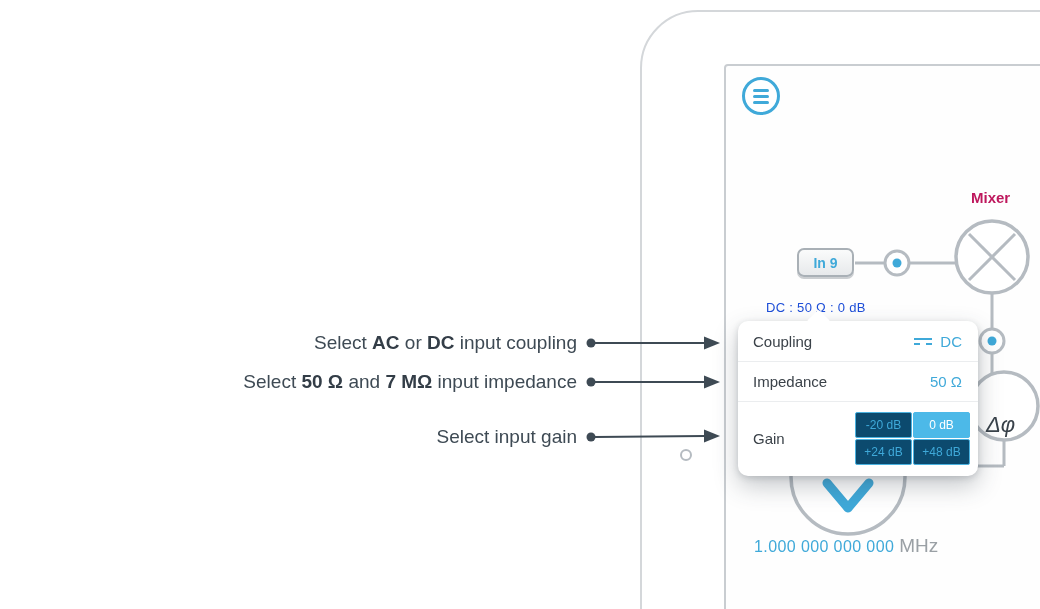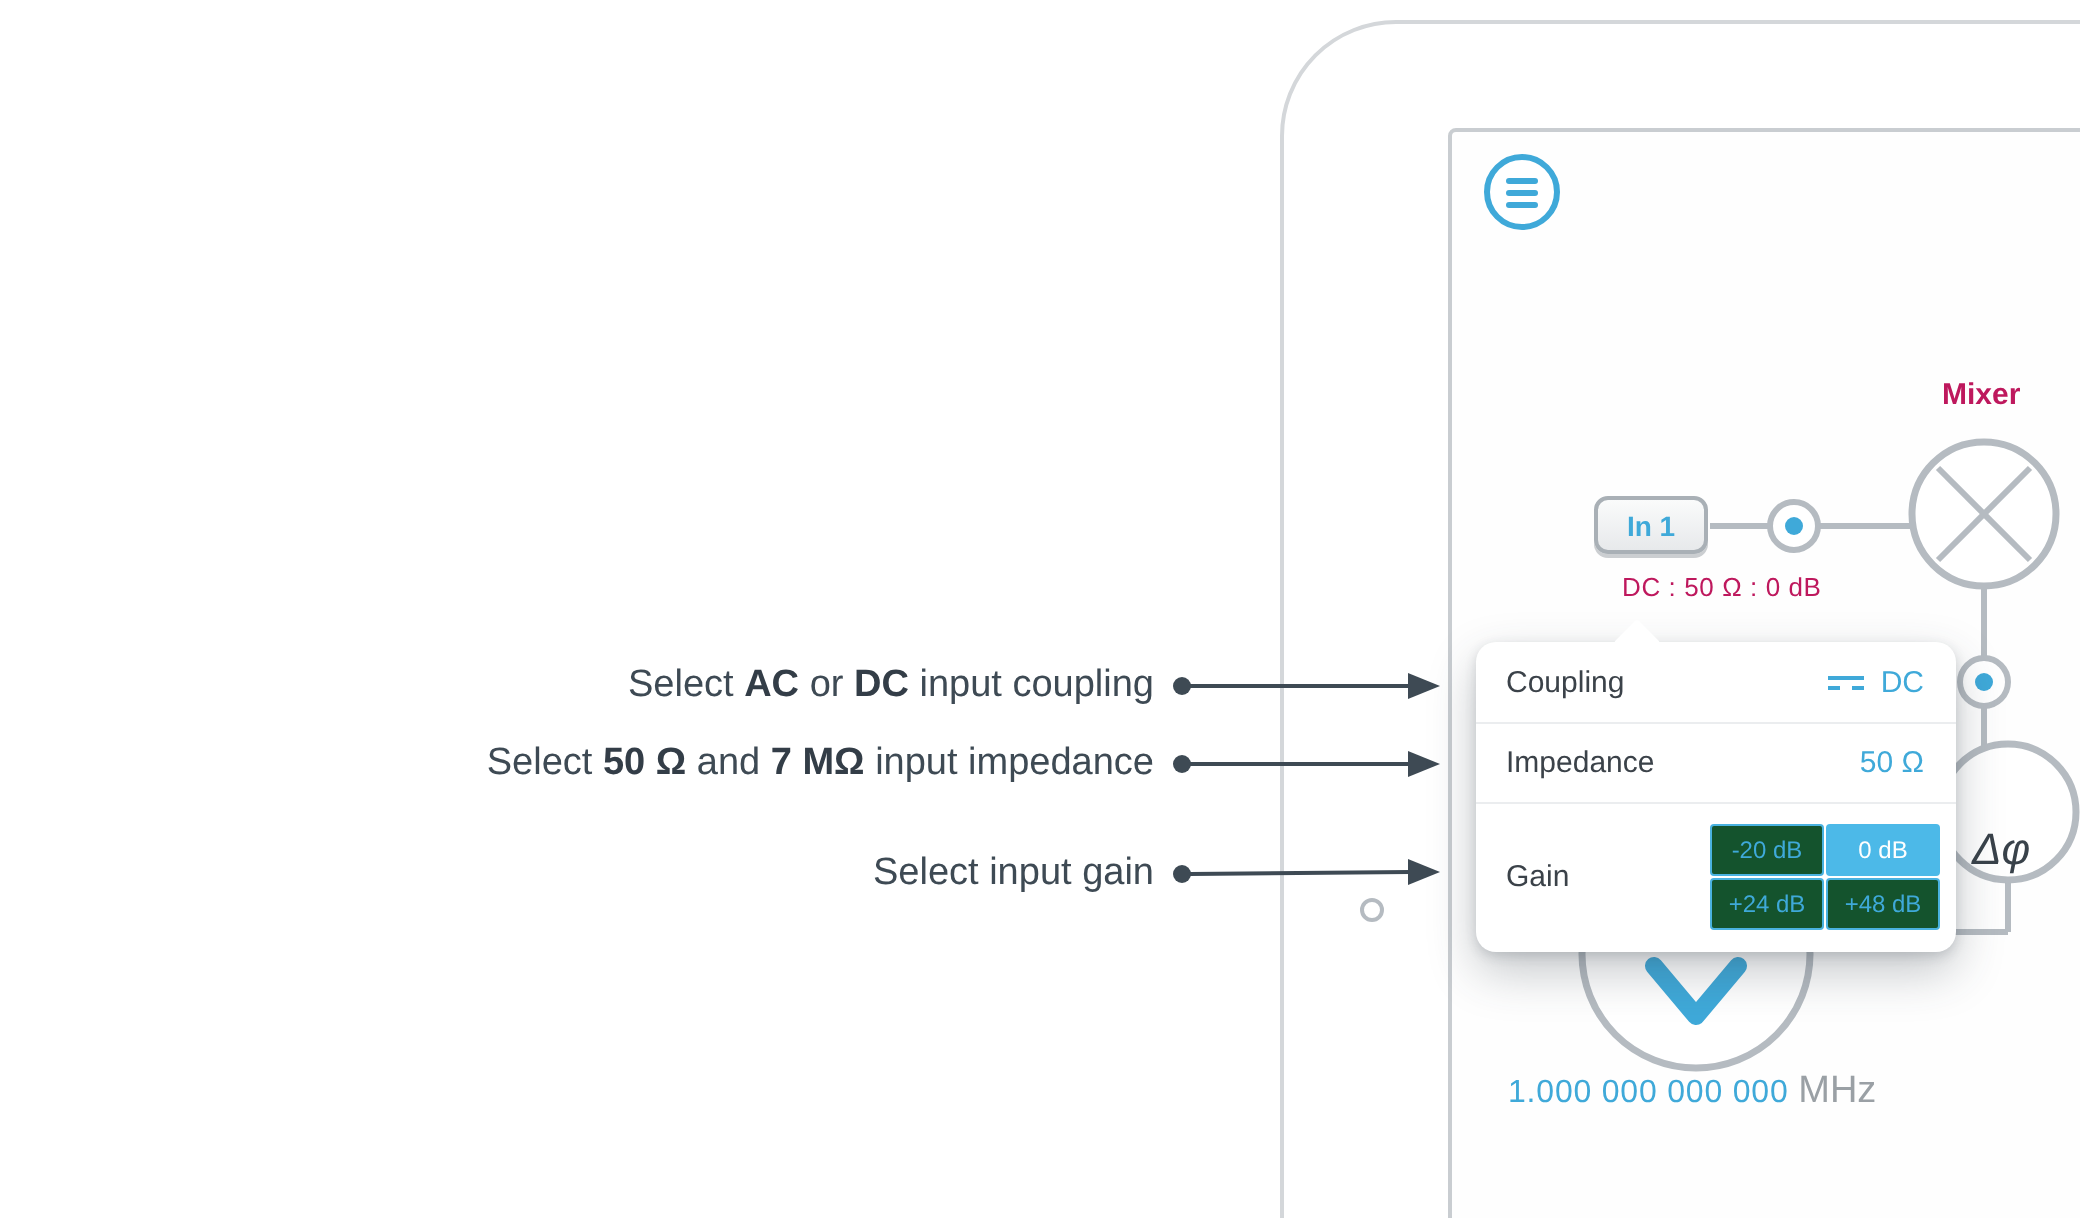--- a/index.html
+++ b/index.html
@@ -25,21 +25,21 @@
   #menu .bar { display:block; width:16px; height:3px; border-radius:2px; background:#3fa9d9; }
 
   #mixer-label { left:971px; top:189px; font-size:15px; font-weight:bold; color:#be185d; }
 
   #in1 { left:797px; top:248px; width:57px; height:29px;
          border:2px solid #a9b0b6; border-radius:7px;
          background:linear-gradient(180deg,#fafbfb,#e7e9eb);
          color:#3fa9d9; font-weight:bold; font-size:14px; font-family:"Liberation Sans",sans-serif;
          box-shadow:0 2px 0 rgba(160,166,172,.55); cursor:pointer; }
 
-  #status { left:766px; top:286px; font-size:13px; color:#be185d; letter-spacing:.3px;margin-left:45px; }
+  #status { left:766px; top:300px; font-size:13px; color:#1d4ed8; letter-spacing:.3px; }
 
   #phase-text { left:986px; top:393px; font-size:22px; font-style:italic; color:#39424a;margin-top:19px; }
 
   #freq { left:754px; top:535px; font-size:16px; letter-spacing:.4px; cursor:pointer; }
   #freq .val { color:#3fa9d9; }
   #freq .unit { color:#9aa0a5; font-size:19px; letter-spacing:0; }
 
   
   #popover { left:738px; top:321px; width:240px; height:155px; background:#fff;
              border-radius:10px; box-shadow:0 10px 24px rgba(50,60,72,.28), 0 2px 6px rgba(50,60,72,.18);
@@ -51,21 +51,21 @@
   .prow.r2 { height:40px; }
   .prow.r3 { height:73px; border-bottom:none; padding-right:8px; }
   .plabel { font-size:15px; color:#3b4249; }
   .pvalue { display:flex; align-items:center; gap:8px; font-size:15px; color:#3fa9d9; cursor:pointer; }
   .dc-icon { display:inline-block; width:18px; }
   .dc-icon i { display:block; height:0; }
   .dc-icon .solid { border-top:2px solid #3fa9d9; margin-bottom:3px; }
   .dc-icon .dash  { border-top:2px dashed #3fa9d9; }
 
   .gain-grid { display:grid; grid-template-columns:57px 57px; grid-template-rows:26px 26px; gap:1px; }
-  .gain-grid button { border:1px solid #4ab2e0; background:#14532d; color:#3fa9d9;
+  .gain-grid button { border:1px solid #4ab2e0; background:#0c4a6e; color:#3fa9d9;
                       font-size:12px; font-family:"Liberation Sans",sans-serif;
                       border-radius:2px; cursor:pointer; padding:0; }
   .gain-grid button.selected { background:#4cb9e8; border-color:#4cb9e8; color:#fff; }
 
   
   .note { position:absolute; right:463px; white-space:nowrap; text-align:center;
           font-size:19px; line-height:20px; color:#3e4a54; z-index:3; }
   .note b { font-weight:bold; color:#333d47; }
   #note1 { top:333px; }
   #note2 { top:372px; }
@@ -133,21 +133,21 @@
   </svg>
 
   <div class="abs lay3" id="menu">
     <span class="bar"></span>
     <span class="bar"></span>
     <span class="bar"></span>
   </div>
 
   <div class="abs lay3" id="mixer-label">Mixer</div>
 
-  <button class="abs lay3" id="in1">In 1</button>
+  <button class="abs lay3" id="in1">In 9</button>
 
   <div class="abs lay3" id="status">DC : 50 Ω : 0 dB</div>
 
   <div class="abs lay3" id="phase-text">Δφ</div>
 
   <div class="abs lay3" id="freq">
     <span class="val">1.000 000 000 000</span>
     <span class="unit">MHz</span>
   </div>
 

